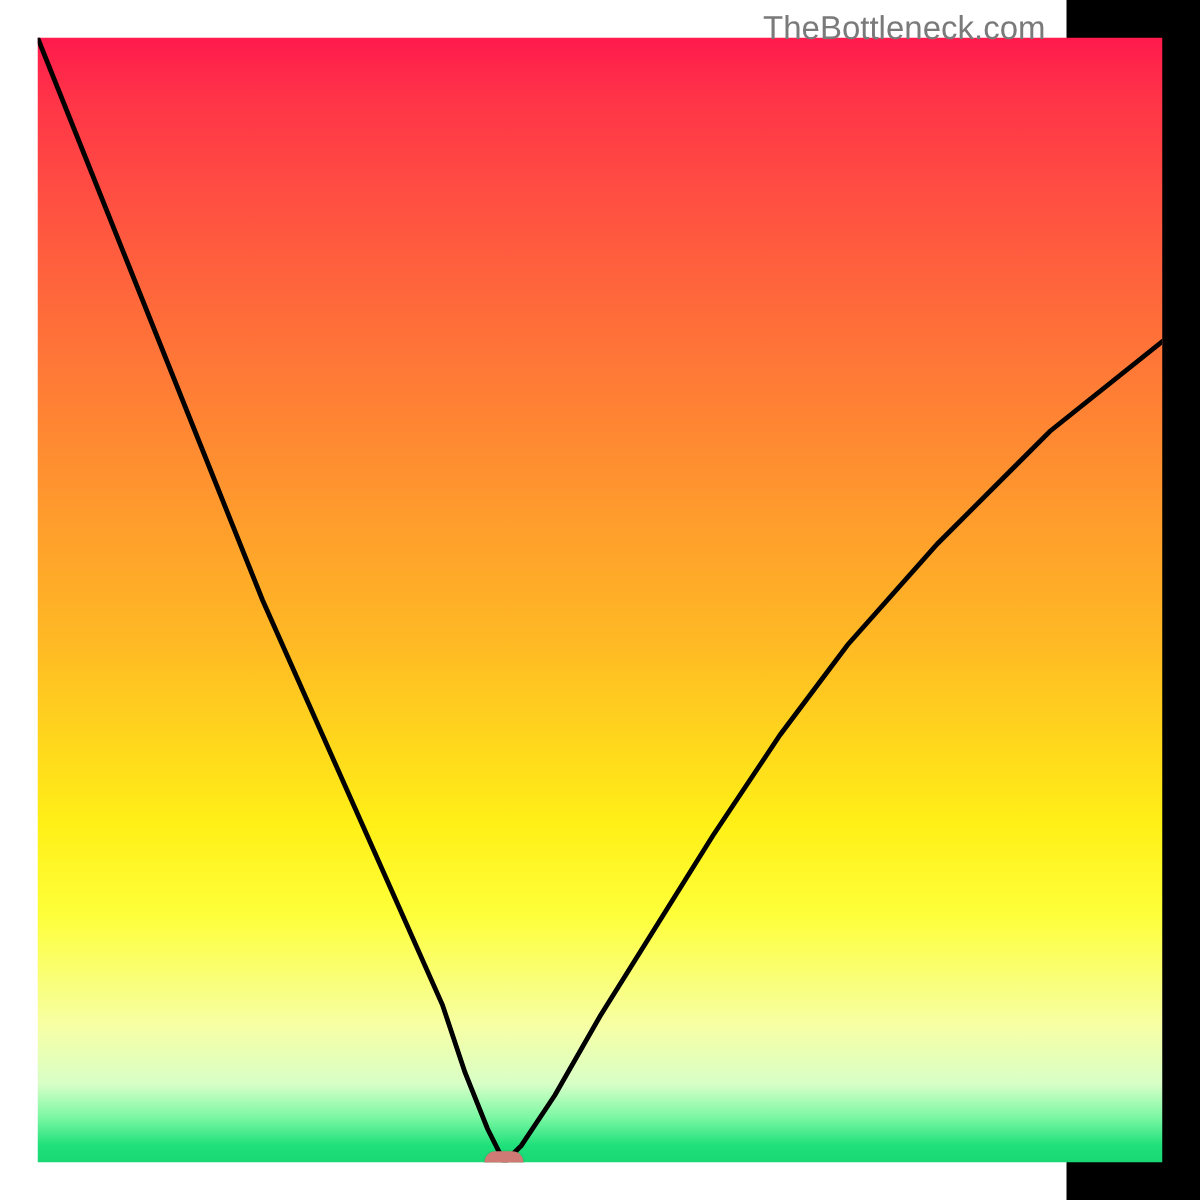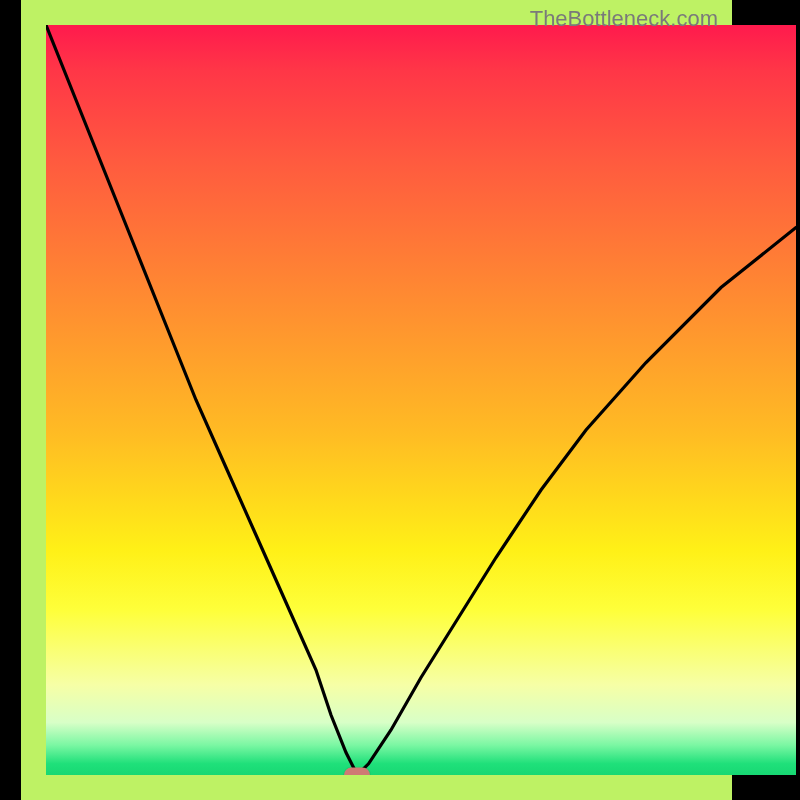--- a/index.html
+++ b/index.html
@@ -6,23 +6,22 @@
     margin: 0;
     padding: 0;
     width: 800px;
     height: 800px;
     background: #000;
     font-family: Arial, sans-serif;
   }
   .outer {
     width: 711px;
     height: 800px;
-    background: #bef264;
+    background: #ffffff;
     position: relative;
-    margin-left: 21px;
   }
   .watermark {
     position: absolute;
     top: 6px;
     right: 14px;
     color: #7a7a7a;
     font-size: 22px;
     font-weight: 500;
     z-index: 3;
   }

